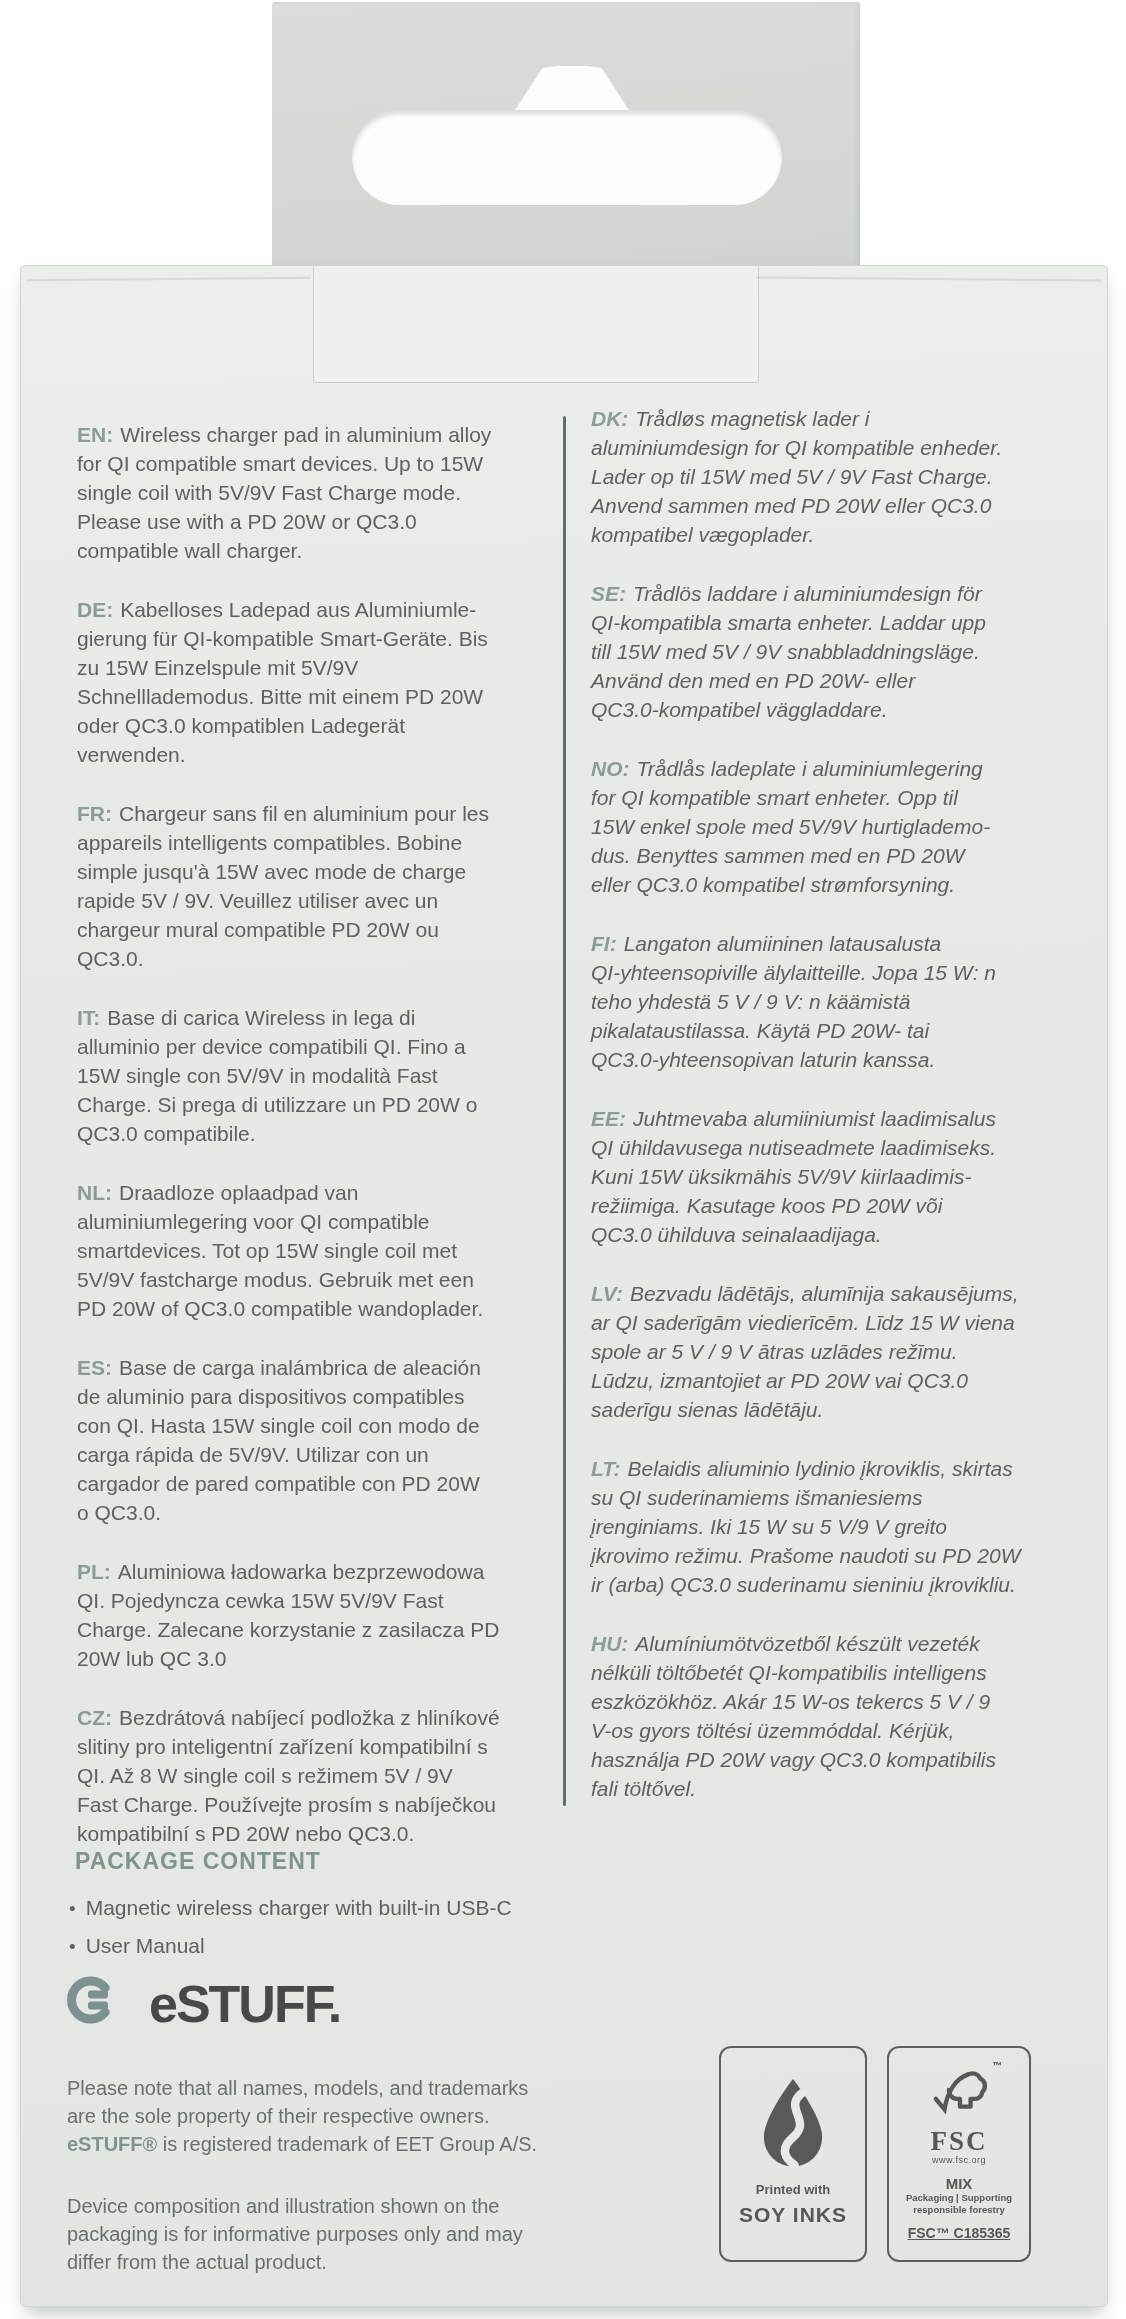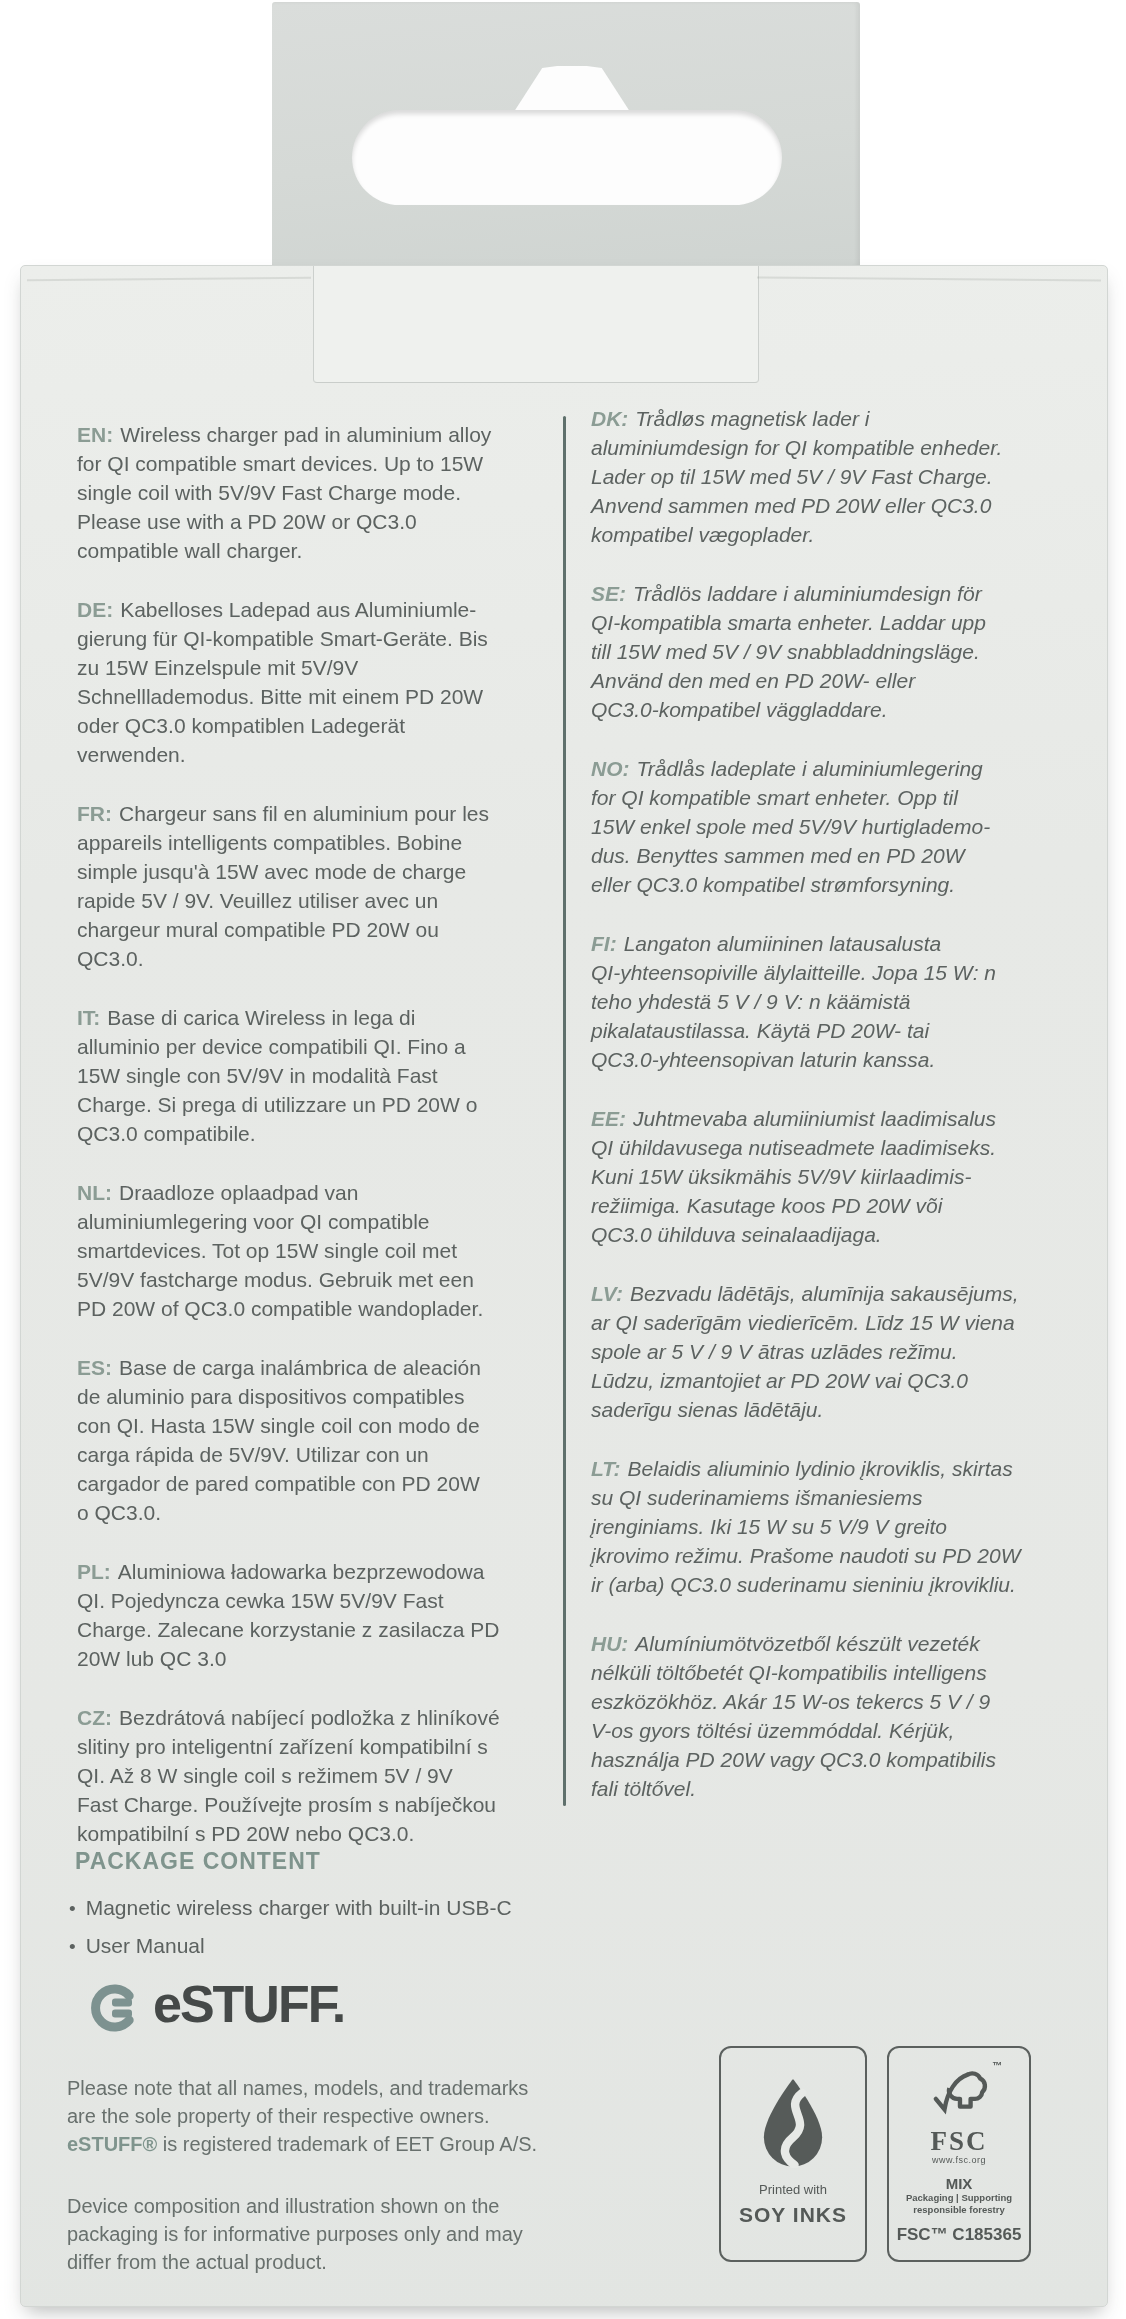--- a/index.html
+++ b/index.html
@@ -51,45 +51,45 @@
   }
   .para{margin:0 0 30px 0;font-size:21px;line-height:29px;color:#5c6260;}
   .lang{color:#8b9c94;font-weight:700;margin-right:7px;}
   .ptext{white-space:pre-line;}
   
   .package{position:absolute;left:46px;top:1582px;width:520px;}
   .package-heading{font-size:23px;font-weight:700;letter-spacing:1px;color:#7f948d;margin:0 0 14px 8px;}
   .pkg-item{display:flex;align-items:baseline;font-size:21px;line-height:37px;color:#5c6260;}
   .bullet-dot{font-size:19px;margin:0 10px 0 2px;color:#5c6260;}
   
-  .brand-logo{position:absolute;left:68px;top:1708px;display:flex;align-items:flex-end;}
+  .brand-logo{position:absolute;left:44px;top:1708px;display:flex;align-items:flex-start;gap:20px;}
   .logo-mark{width:52px;height:52px;margin-right:12px;}
   .logo-word{font-size:52px;font-weight:700;letter-spacing:-2px;color:#454948;}
   
   .legal{position:absolute;left:46px;top:1808px;width:560px;font-size:20px;line-height:28px;color:#68706d;}
   .legal-p1{margin:0 0 34px 0;}
   .brand-teal{color:#7f948d;font-weight:700;}
   
   .badges{position:absolute;left:698px;top:1780px;display:flex;gap:20px;}
   .badge{
     width:148px;height:216px;border:2.5px solid #5b605e;border-radius:12px;
     box-sizing:border-box;display:flex;flex-direction:column;align-items:center;
     color:#545957;background:transparent;
   }
   .soy-badge .soy-drop-wrap{margin-top:28px;height:92px;}
-  .soy-line1{font-size:13px;font-weight:400;margin-top:14px;}
+  .soy-line1{font-size:13px;font-weight:700;margin-top:14px;}
   .soy-line2{font-size:21px;font-weight:700;letter-spacing:1px;margin-top:6px;}
   .fsc-badge{width:144px;}
   .fsc-tree-wrap{margin-top:14px;position:relative;height:66px;}
   .fsc-tm{position:absolute;right:-14px;top:-2px;font-size:10px;font-weight:700;}
   .fsc-name{font-family:"Liberation Serif", serif;font-size:27px;font-weight:700;letter-spacing:2px;line-height:26px;}
   .fsc-url{font-size:9px;margin-top:1px;letter-spacing:0.5px;}
   .fsc-mix{font-size:15px;font-weight:700;margin-top:10px;}
   .fsc-desc{font-size:9.5px;font-weight:700;text-align:center;line-height:12px;white-space:pre-line;}
-  .fsc-code{font-size:17px;font-weight:700;margin-top:9px;}
+  .fsc-code{font-size:14px;font-weight:700;margin-top:9px;text-decoration:underline;}
 </style>
 </head>
 <body>
 
 <div class="hang-tab">
   <div class="euro-slot-bump"></div>
   <div class="euro-slot-hole"></div>
 </div>
 
 <div class="box">

